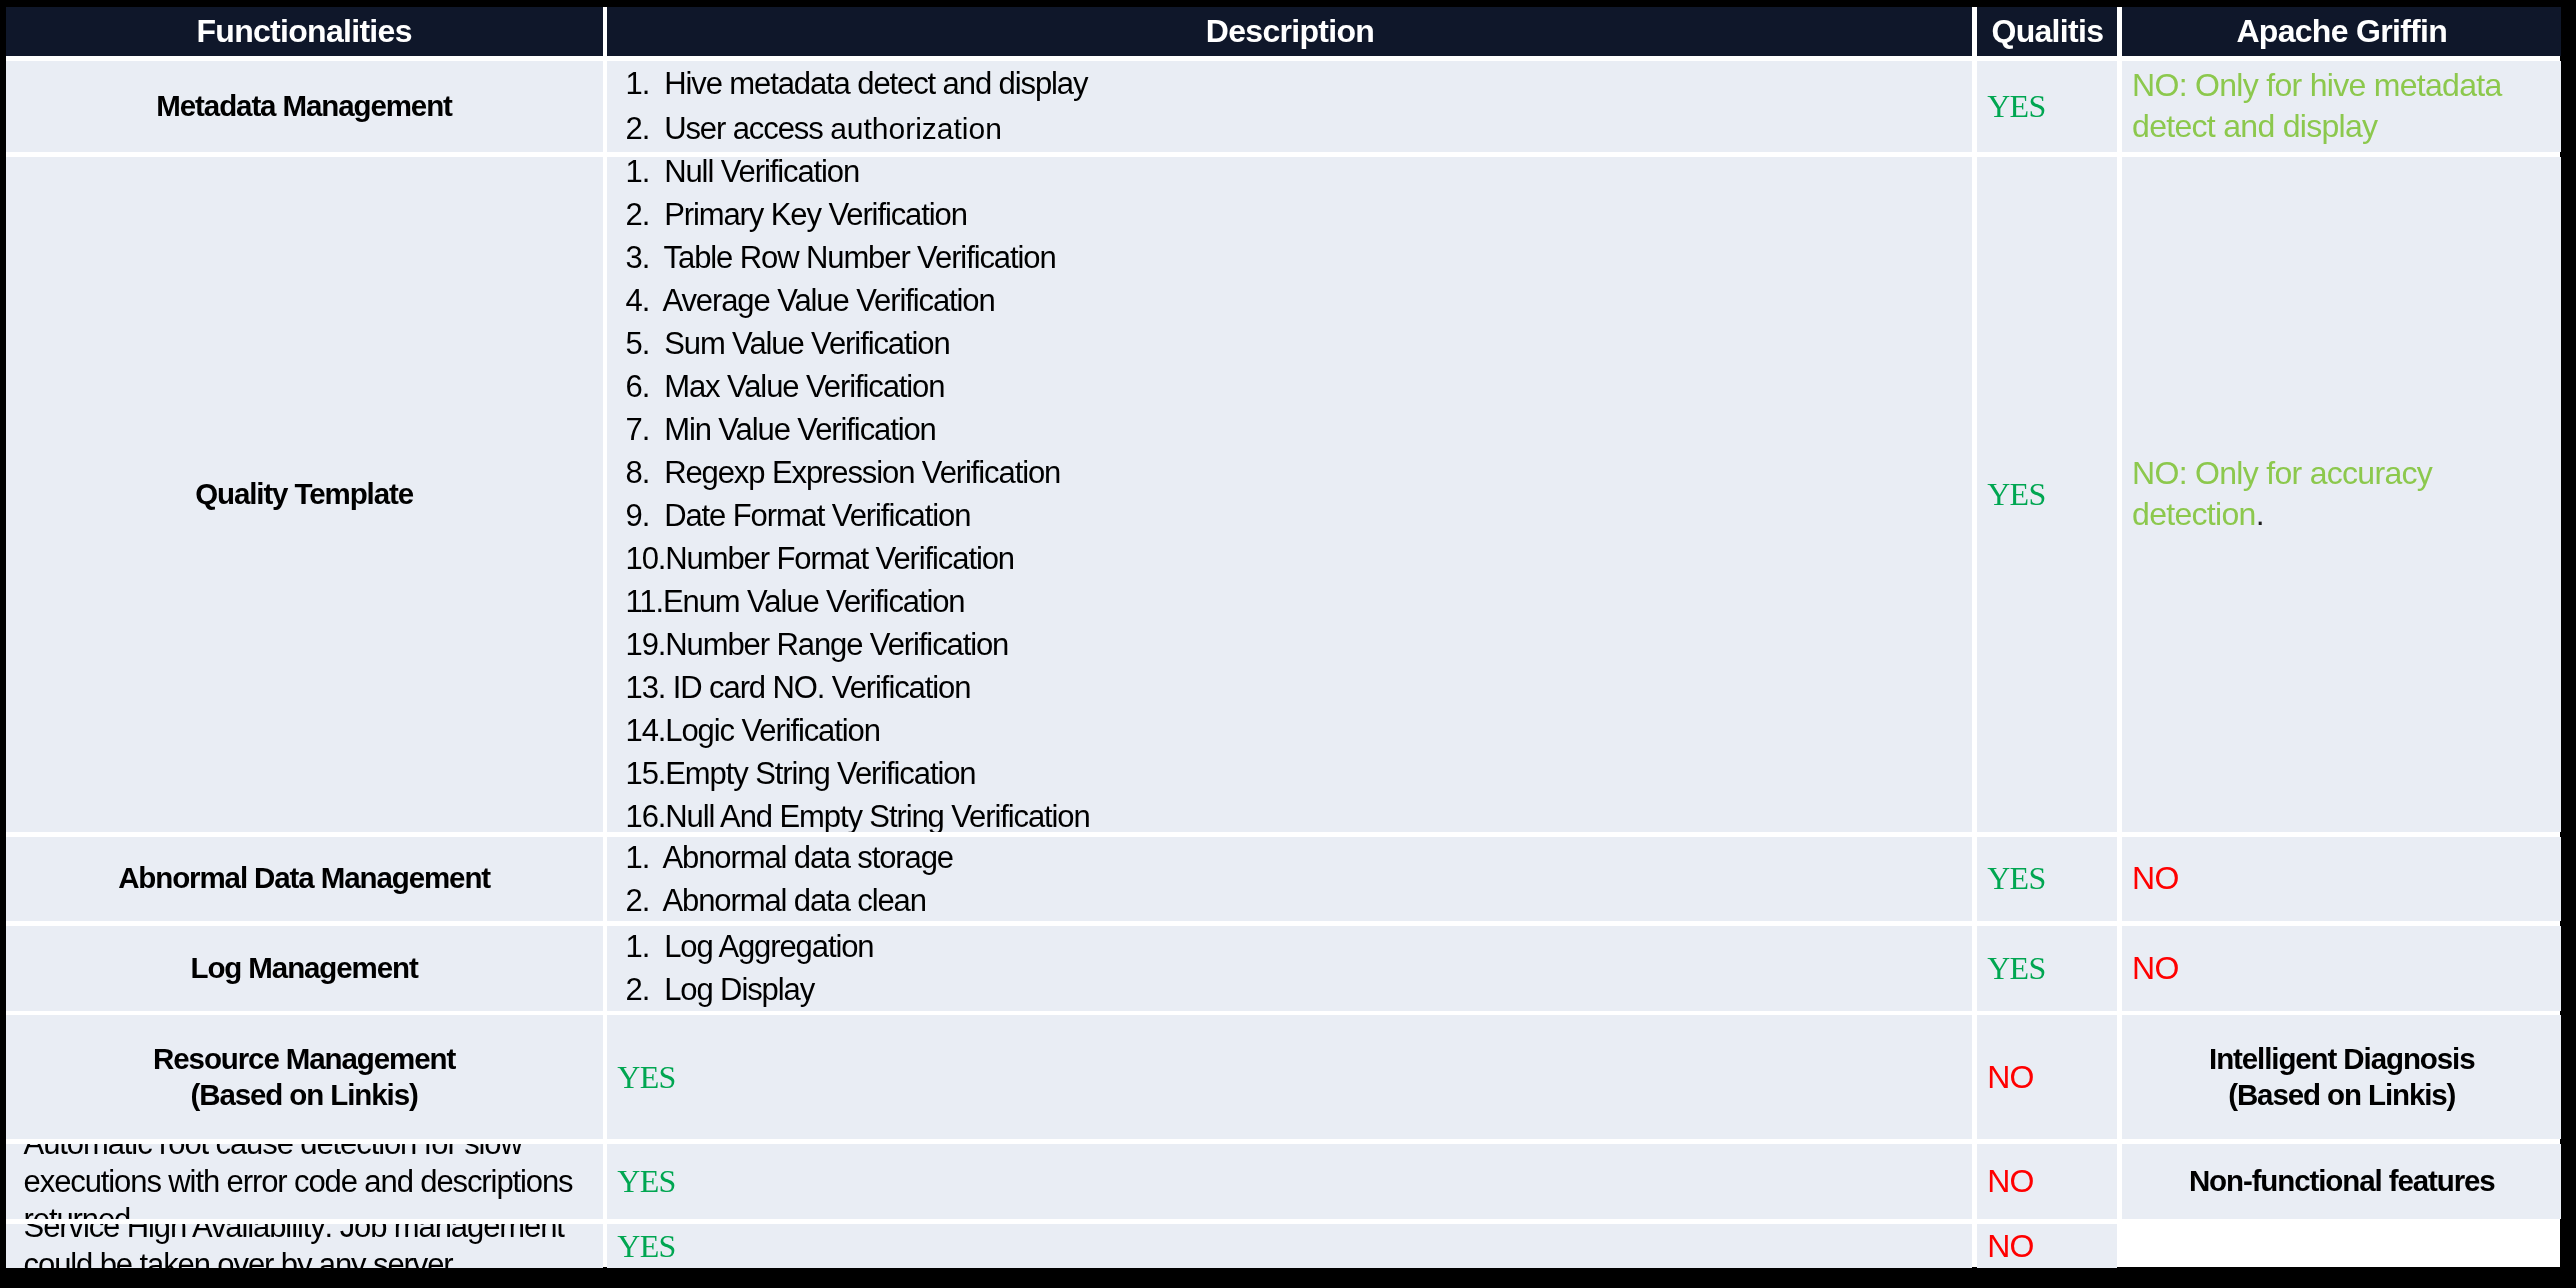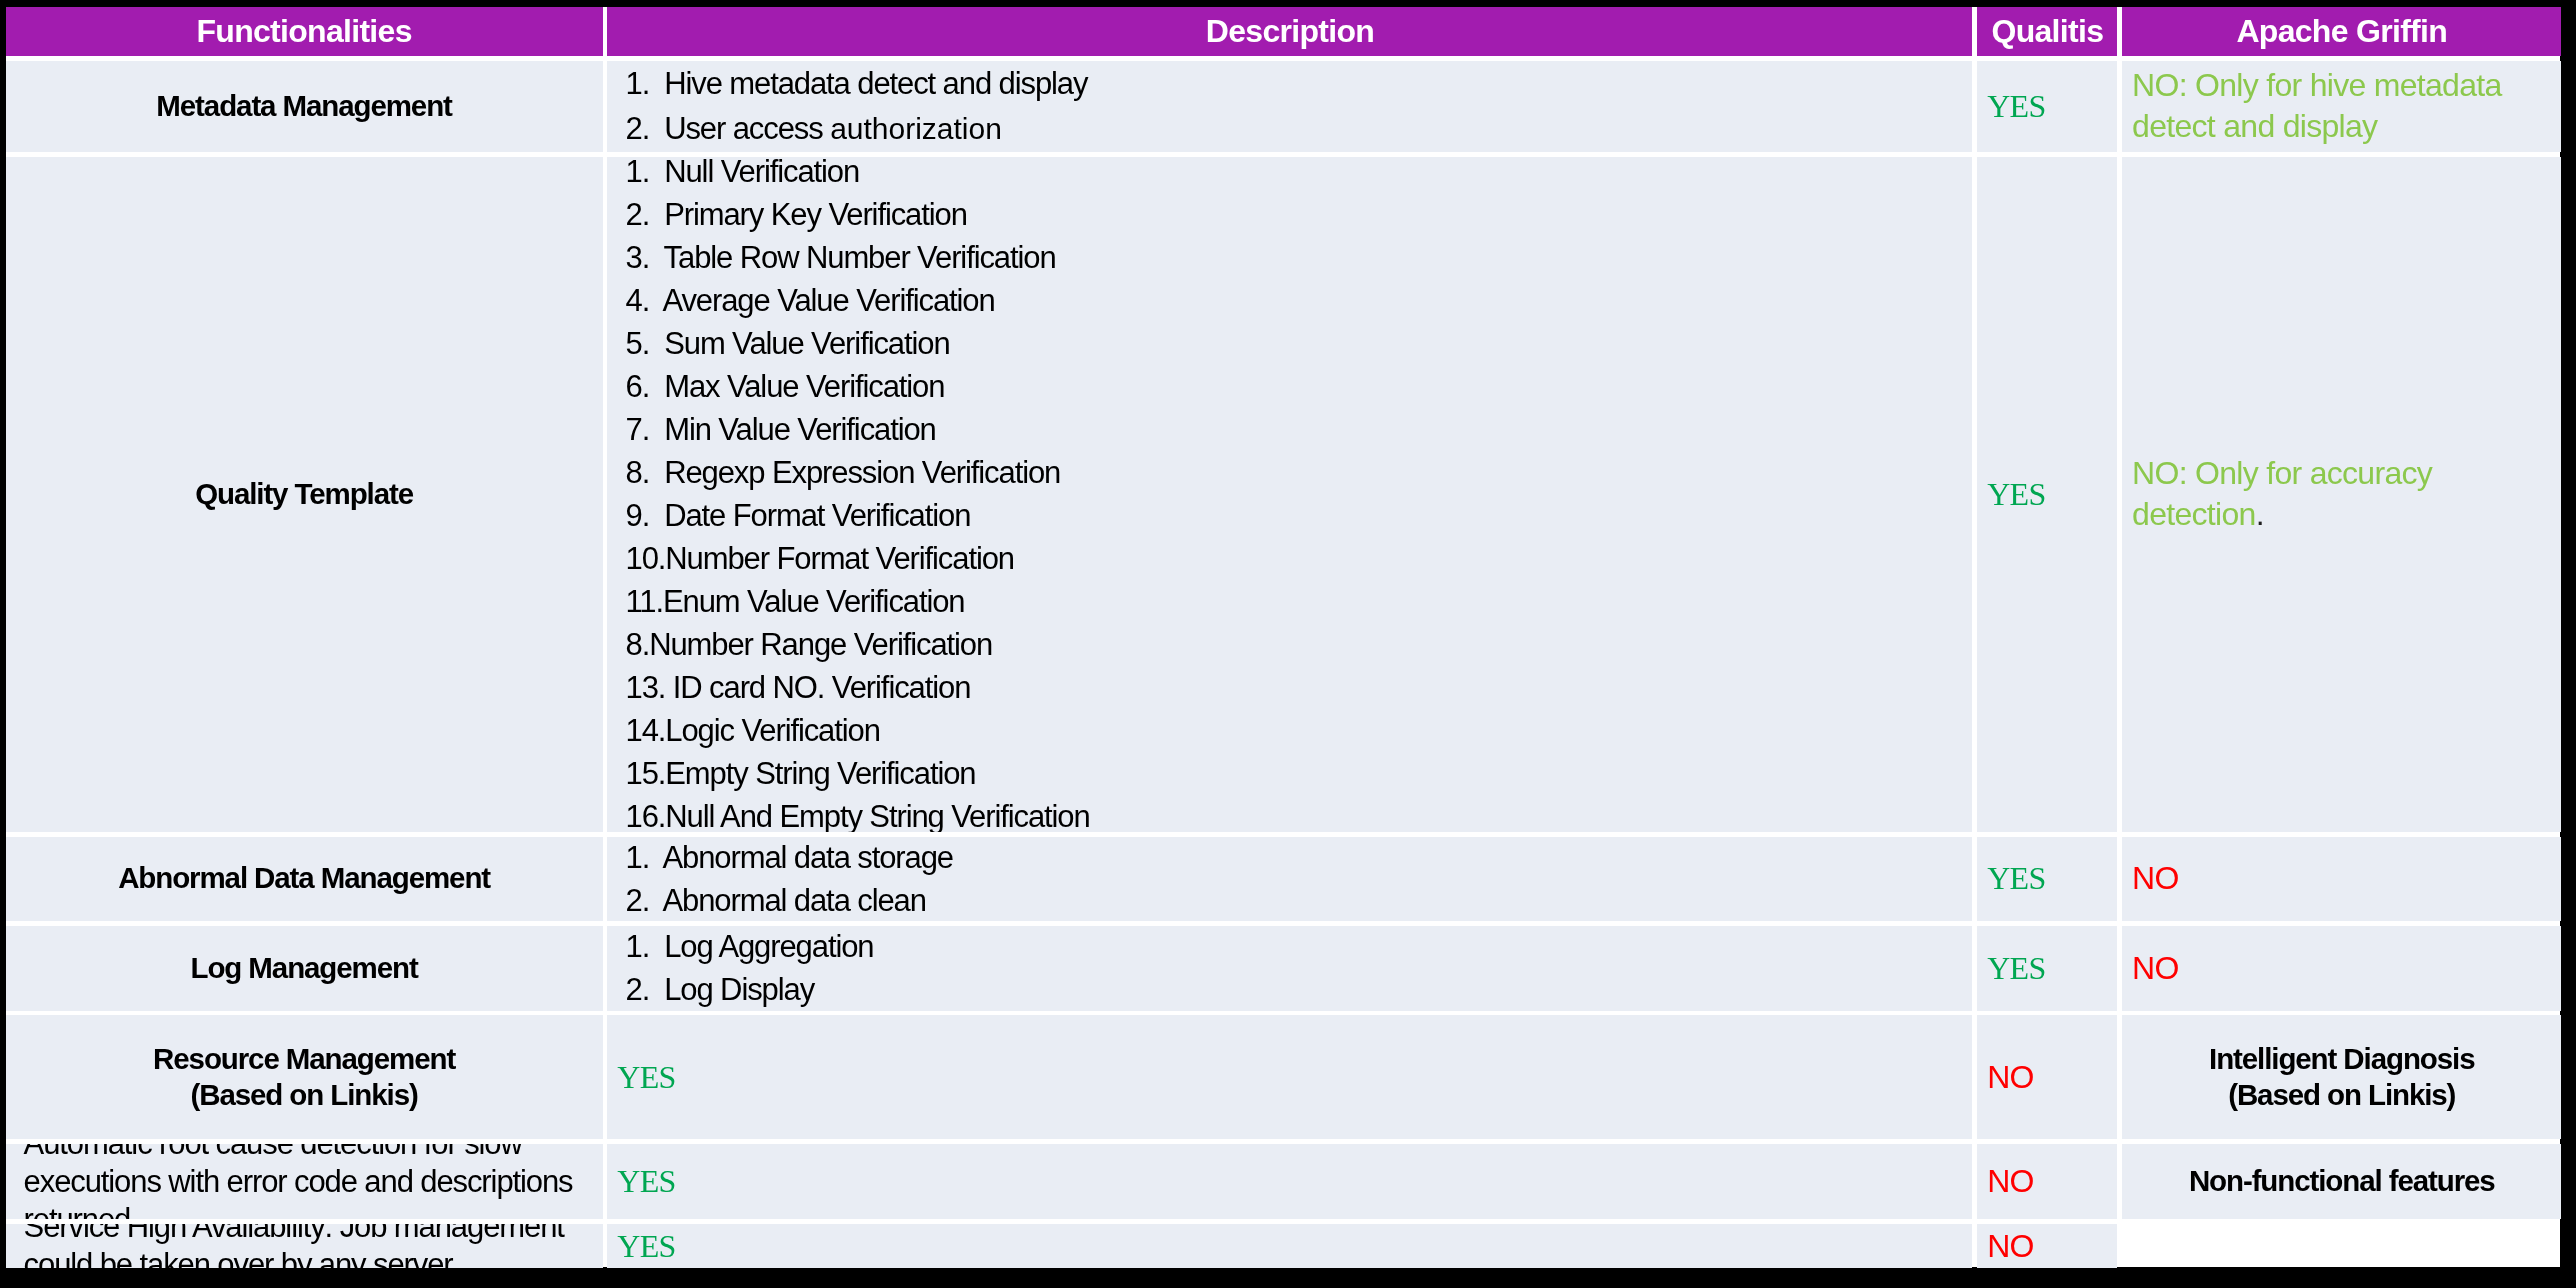--- a/index.html
+++ b/index.html
@@ -21,21 +21,21 @@
     display: grid;
     grid-template-columns: 597px 1365px 140px 439px;
     grid-template-rows: 49px 91px 675px 84px 85px 124px 75px 44px;
     gap: 4.9px;
   }
   .cell {
     overflow: hidden;
     display: flex;
   }
   .hdr {
-    background: #a21caf;
+    background: #0f172a;
     color: #fff;
     font-weight: bold;
     font-size: 32px;
     letter-spacing: -0.7px;
     align-items: center;
     justify-content: center;
     text-align: center;
   }
   .body-cell { background: #E9EDF4; }
   .func {
@@ -115,21 +115,21 @@
       <div class="desc-line">2.  Primary Key Verification</div>
       <div class="desc-line">3.  Table Row Number Verification</div>
       <div class="desc-line">4.  Average Value Verification</div>
       <div class="desc-line">5.  Sum Value Verification</div>
       <div class="desc-line">6.  Max Value Verification</div>
       <div class="desc-line">7.  Min Value Verification</div>
       <div class="desc-line">8.  Regexp Expression Verification</div>
       <div class="desc-line">9.  Date Format Verification</div>
       <div class="desc-line">10.Number Format Verification</div>
       <div class="desc-line">11.Enum Value Verification</div>
-      <div class="desc-line">8.Number Range Verification</div>
+      <div class="desc-line">19.Number Range Verification</div>
       <div class="desc-line">13. ID card NO. Verification</div>
       <div class="desc-line">14.Logic Verification</div>
       <div class="desc-line">15.Empty String Verification</div>
       <div class="desc-line">16.Null And Empty String Verification</div>
     </div>
   <div class="cell body-cell qualitis yes">YES</div>
   <div class="cell body-cell griffin no-partial">
       <span><span>NO: Only for accuracy detection</span><span class="dark-period">.</span></span>
     </div>
 

